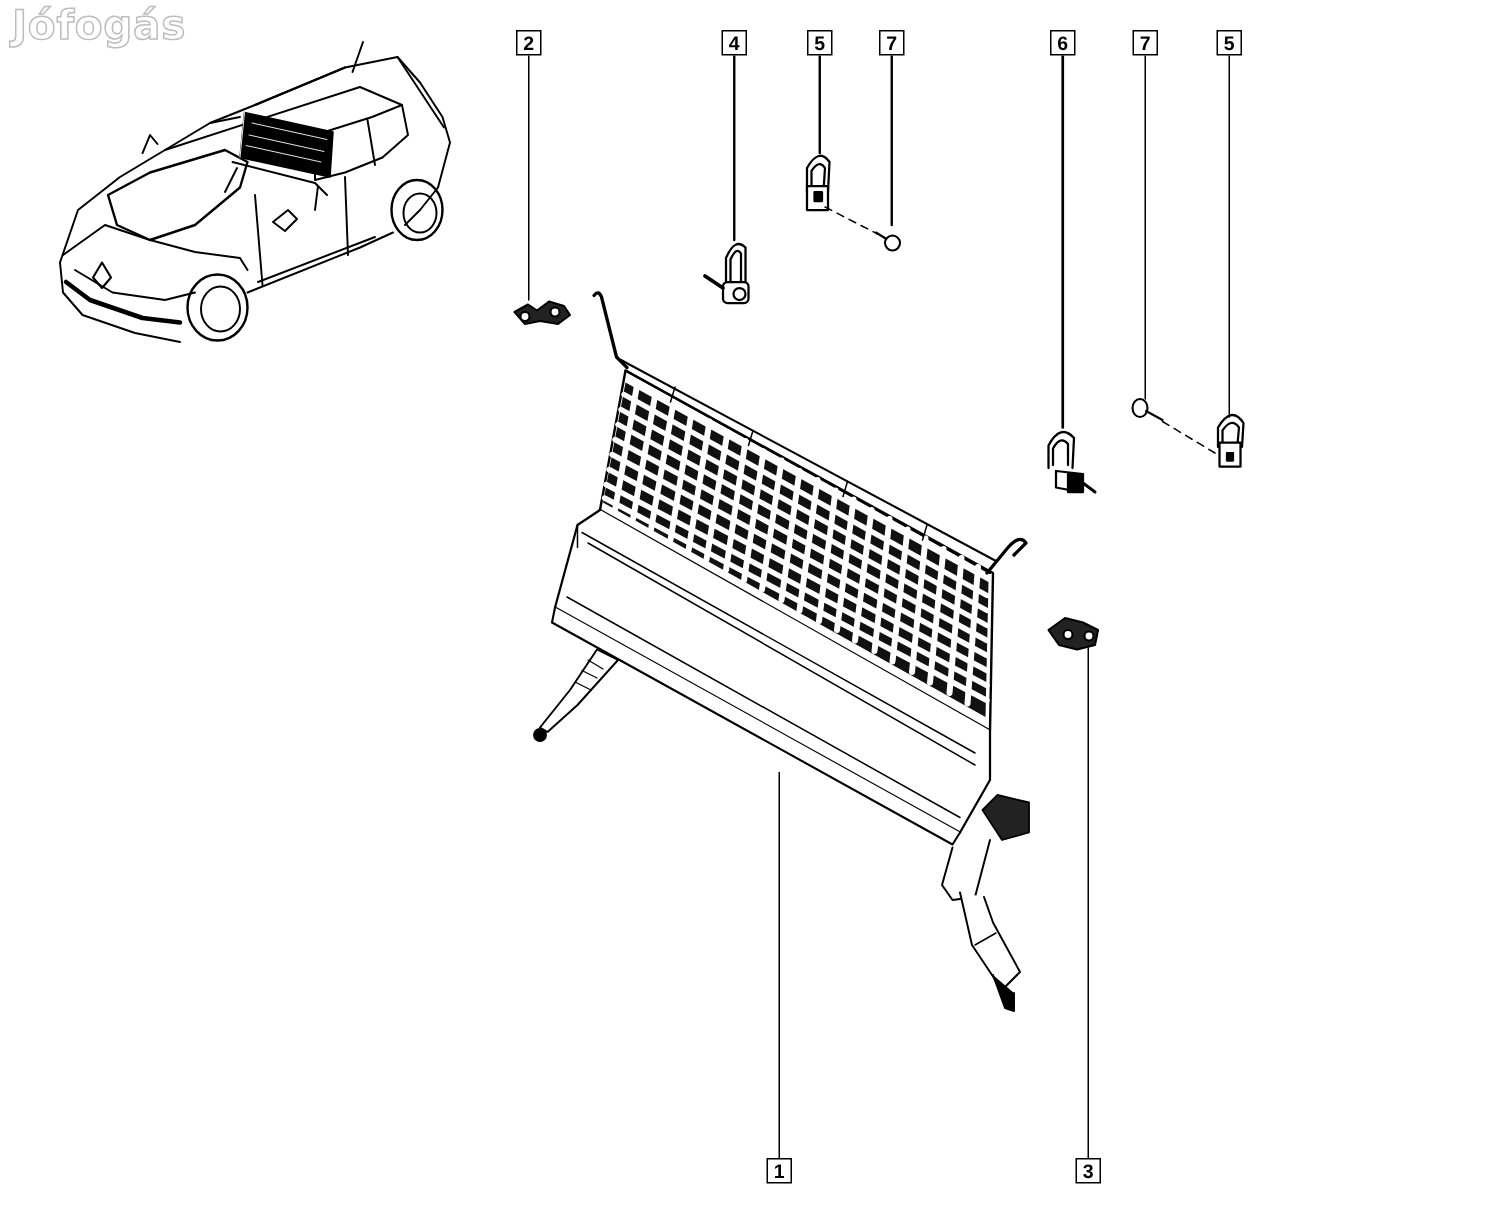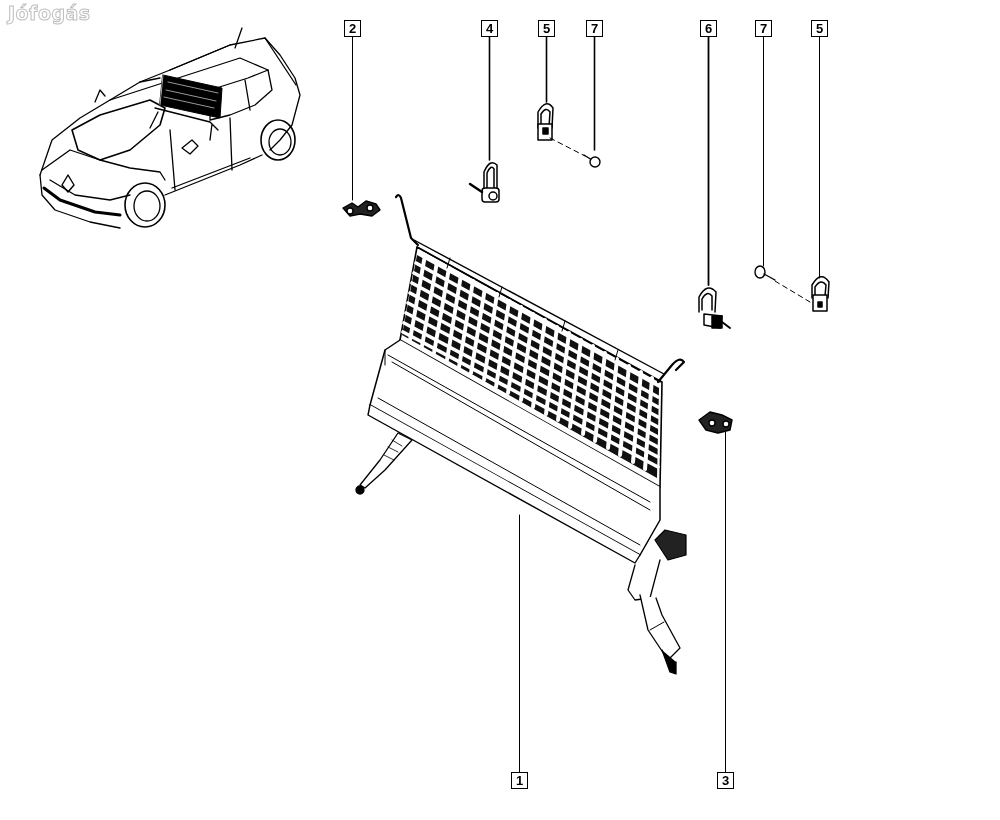--- a/index.html
+++ b/index.html
@@ -1,19 +1,19 @@
 <!DOCTYPE html>
 <html><head>
 <meta charset="utf-8">
 <style>
   html, body { margin: 0; padding: 0; background: #ffffff; }
   body { width: 1000px; height: 820px; position: relative; overflow: hidden;
          font-family: "Liberation Sans", sans-serif; }
   .canvas { position: absolute; left: 0; top: 0; width: 1000px; height: 820px; }
-  .watermark { position: absolute; left: 8px; top: 2px; font-size: 19px; font-weight: bold;
+  .watermark { position: absolute; left: 8px; top: 2px; font-size: 27px; font-weight: bold;
                color: #ffffff; -webkit-text-stroke: 1px #bdbdbd; letter-spacing: 0.5px;
                font-family: "DejaVu Sans", sans-serif; }
   .callout { position: absolute; width: 17px; height: 17px; border: 1.5px solid #000;
              background: #fff; box-sizing: border-box; font-size: 13px; font-weight: bold;
              line-height: 15px; text-align: center; color: #000; cursor: pointer; }
 </style>
 </head>
 <body>
 
 <div class="canvas">

